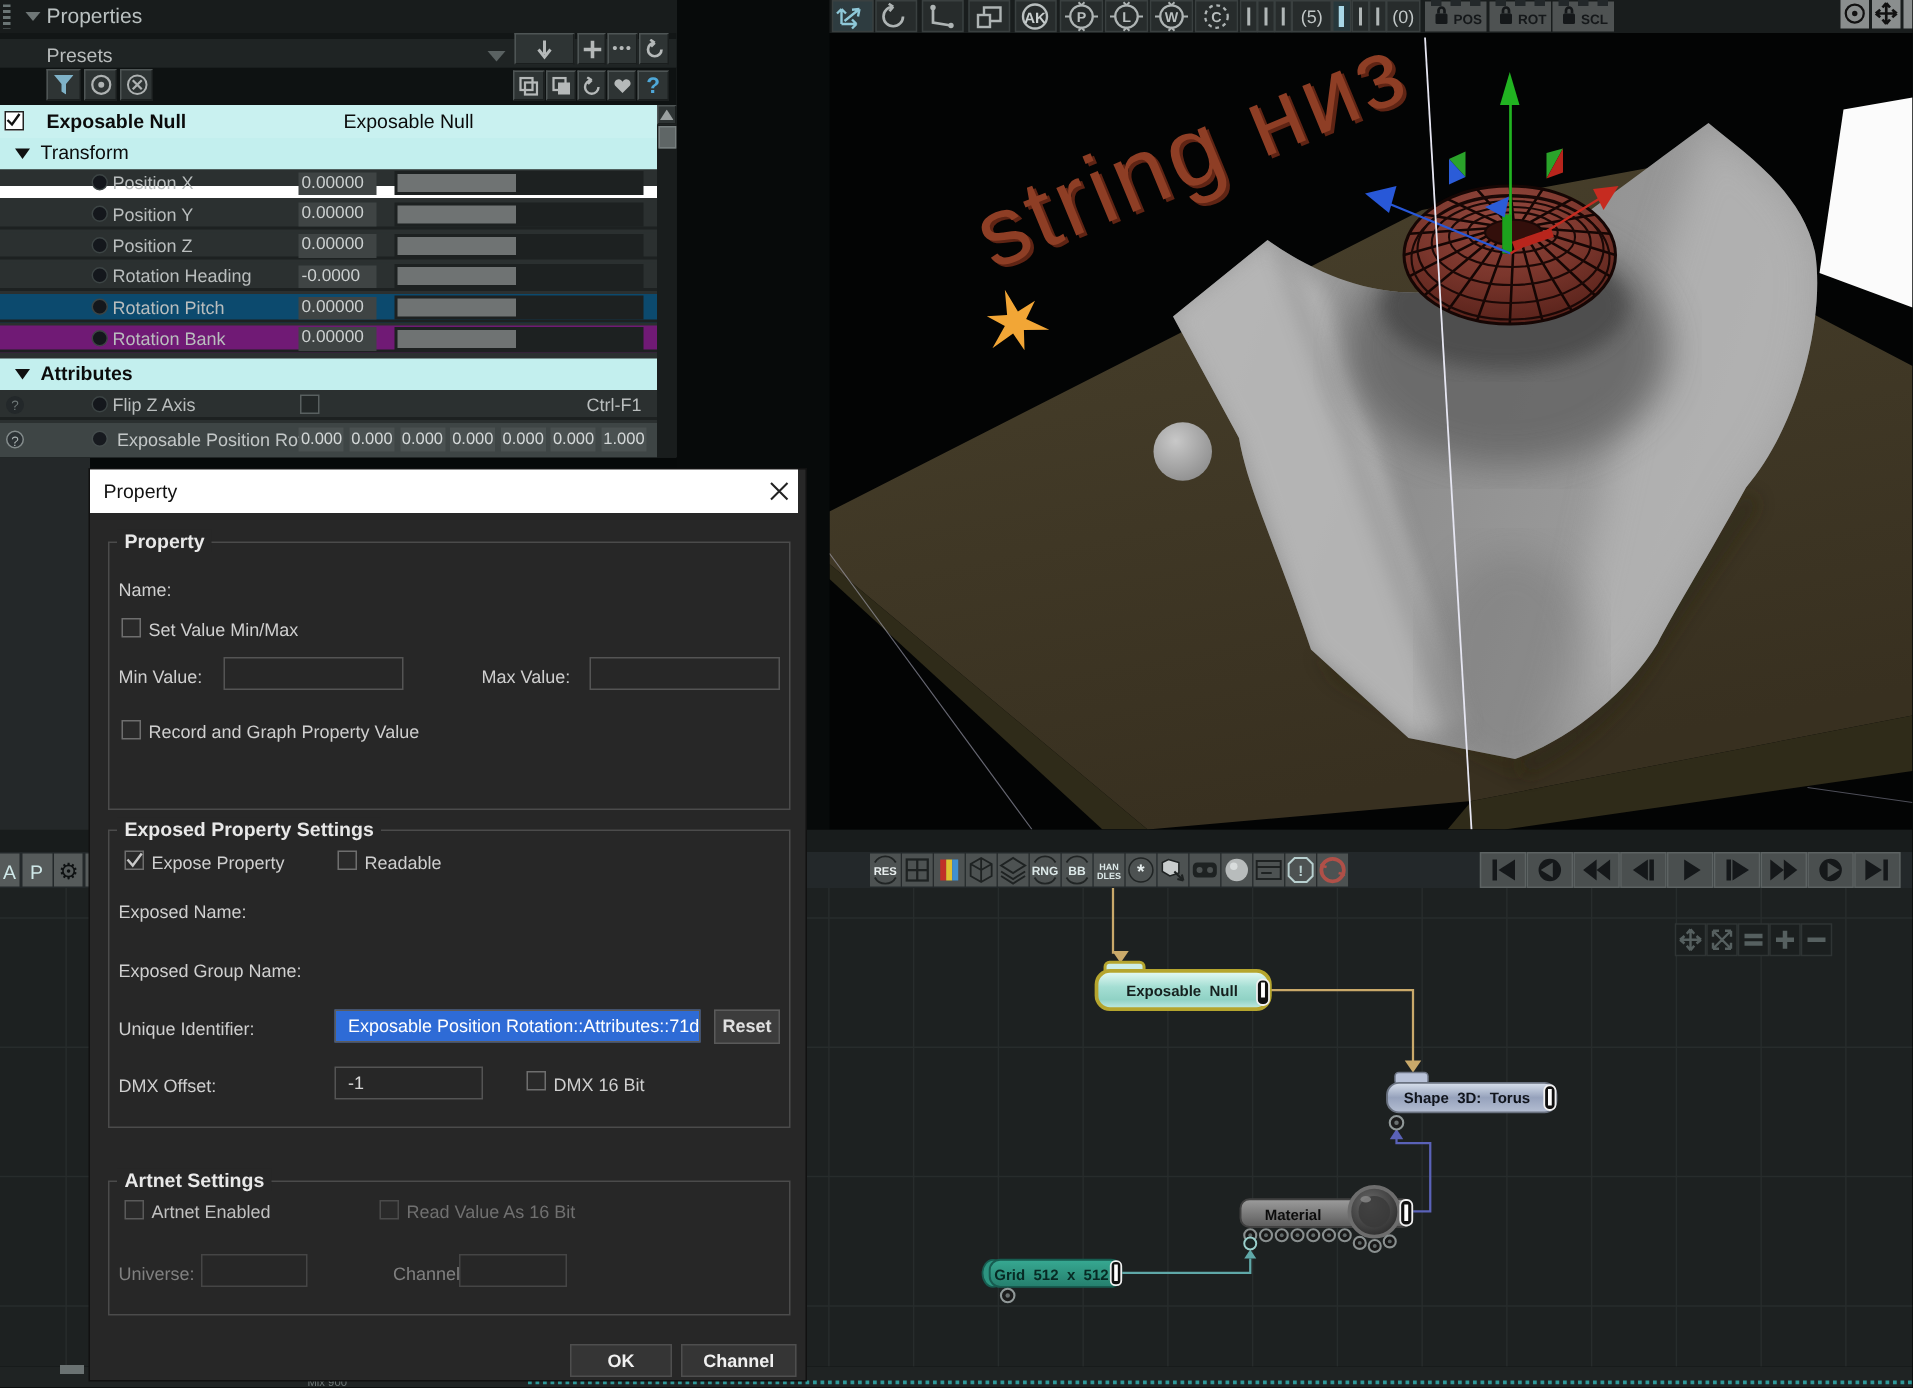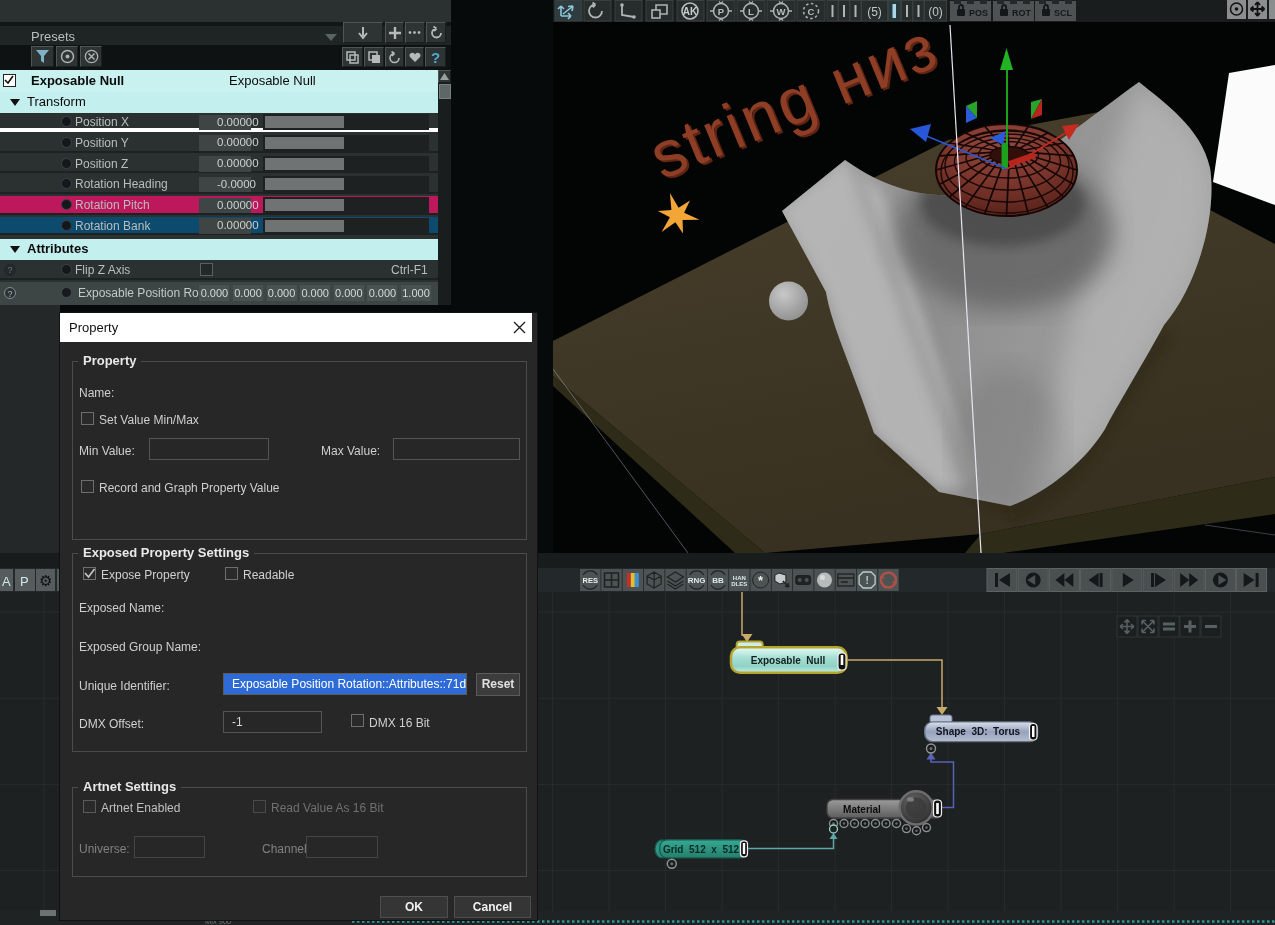--- a/index.html
+++ b/index.html
@@ -1,34 +1,39 @@
 <!DOCTYPE html>
 <html><head>
 <meta charset="utf-8">
 <style>
 * { margin:0; padding:0; box-sizing:border-box; }
 html,body { width:1275px; height:925px; overflow:hidden; background:#060909; font-family:"Liberation Sans",sans-serif; }
 #root { position:absolute; left:0; top:0; width:1275px; height:925px; background:#060909; }
 .abs { position:absolute; }
 .btn { position:absolute; background:#2e3434; border:1px solid; border-color:#4e5555 #1a1e1e #1a1e1e #4e5555; color:#b5b9b9; display:flex; align-items:center; justify-content:center; }
 .lbl { color:#b9bdbd; font-size:12px; }
-.vbox { position:absolute; background:#3f4444; color:#ccd0d0; font-size:11.5px; line-height:15px; padding-left:18px; }
+.vbox { position:absolute; background:#3f4444; color:#ccd0d0; font-size:11.5px; line-height:15px; padding-left:2px; }
 .grp { position:absolute; border:1px solid #4b4b4b; }
 .grplbl { position:absolute; top:-9px; left:5px; background:#272727; padding:0 5px; color:#e8e8e8; font-weight:bold; font-size:13px; }
 .din { position:absolute; border:1px solid #545454; background:#272727; color:#d8d8d8; font-size:12px; line-height:20px; padding-left:8px; white-space:nowrap; overflow:hidden; }
 .dlbl { position:absolute; color:#cfcfcf; font-size:12px; white-space:nowrap; }
 .cb { position:absolute; width:13px; height:13px; border:1px solid #6e6e6e; background:#2a2a2a; }
 </style>
 </head>
 <body>
 <div id="root">
 
 <div class="abs" style="left:451px;top:0;width:102px;height:560px;background:#070a0a"></div>
 
 <div class="abs" id="props" style="left:0;top:0;width:451px;height:305px;background:#2b3030;overflow:hidden">
+  <div class="abs" style="left:0;top:0;width:451px;height:22px;background:#181c1c">
+    <div class="abs" style="left:2px;top:3px;width:5px;height:16px;background:repeating-linear-gradient(#6a7575 0 2px,#181c1c 2px 4px)"></div>
+    <div class="abs" style="left:17px;top:8px;width:0;height:0;border-left:5px solid transparent;border-right:5px solid transparent;border-top:6px solid #6f7777"></div>
+    <div class="abs" style="left:31px;top:2px;font-size:14px;color:#b9c0c0">Properties</div>
+  </div>
   <div class="abs" style="left:0;top:22px;width:451px;height:4px;background:#121616"></div>
   <div class="abs" style="left:0;top:26px;width:451px;height:19px;background:#1f2424">
     <div class="abs lbl" style="left:31px;top:3px;font-size:13px">Presets</div>
     <div class="abs" style="left:325px;top:8px;width:0;height:0;border-left:6px solid transparent;border-right:6px solid transparent;border-top:7px solid #5a6262"></div>
   </div>
   <div class="btn" style="left:343px;top:22px;width:40px;height:21px">
         <svg width="12" height="14">
           <path d="M6 1 V10 M2 7 L6 12 L10 7" stroke="#b5b9b9" stroke-width="2" fill="none"></path>
         </svg>
       </div>
@@ -93,21 +98,21 @@
           </svg>
         </div>
     <div class="abs" style="left:31px;top:3px;font-size:13px;font-weight:bold;color:#0b0b0b">Exposable Null</div>
     <div class="abs" style="left:229px;top:3px;font-size:13px;color:#0b0b0b">Exposable Null</div>
   </div>
   <div class="abs hdr" style="left:0;top:92px;width:438px;height:21px;background:#c3efee">
     <div class="abs" style="left:10px;top:7px;width:0;height:0;border-left:5.5px solid transparent;border-right:5.5px solid transparent;border-top:7px solid #101010"></div>
     <div class="abs" style="left:27px;top:2px;font-size:13px;font-weight:400;color:#0b0b0b">Transform</div>
   </div>
   <div id="rows">
-        <div class="abs" style="left:0;top:113.2px;width:438px;height:18.7px;background:#2b3030;border-bottom:4px solid #ffffff">
+        <div class="abs" style="left:0;top:113.2px;width:438px;height:18.7px;background:#2b3030;border-bottom:8px solid #ffffff">
   <div class="abs" style="left:61px;top:3px;width:11px;height:11px;border-radius:50%;background:#14171c;border:1px solid #3c4444"></div>
   <div class="abs lbl" style="left:75px;top:2px">Position X</div>
   <div class="vbox" style="left:199px;top:1.5px;width:52px;height:15.5px">0.00000</div>
   <div class="abs" style="left:263px;top:1px;width:166px;height:16px;background:#1d2121">
             <div class="abs" style="left:2px;top:2px;width:79px;height:12px;background:#6f7373"></div>
           </div>
   </div>
         <div class="abs" style="left:0;top:133.9px;width:438px;height:18.7px;background:#2b3030;border-bottom:2px solid #1d2121">
   <div class="abs" style="left:61px;top:3px;width:11px;height:11px;border-radius:50%;background:#14171c;border:1px solid #3c4444"></div>
   <div class="abs lbl" style="left:75px;top:2px">Position Y</div>
@@ -125,29 +130,29 @@
           </div>
   </div>
         <div class="abs" style="left:0;top:175.3px;width:438px;height:18.7px;background:#2b3030;border-bottom:2px solid #1d2121">
   <div class="abs" style="left:61px;top:3px;width:11px;height:11px;border-radius:50%;background:#14171c;border:1px solid #3c4444"></div>
   <div class="abs lbl" style="left:75px;top:2px">Rotation Heading</div>
   <div class="vbox" style="left:199px;top:1.5px;width:52px;height:15.5px">-0.0000</div>
   <div class="abs" style="left:263px;top:1px;width:166px;height:16px;background:#1d2121">
             <div class="abs" style="left:2px;top:2px;width:79px;height:12px;background:#6f7373"></div>
           </div>
   </div>
-        <div class="abs" style="left:0;top:196px;width:438px;height:18.7px;background:#be185d;border-bottom:2px solid #1d2121">
+        <div class="abs" style="left:0;top:196px;width:438px;height:18.7px;background:#0c4a6e;border-bottom:2px solid #1d2121">
   <div class="abs" style="left:61px;top:3px;width:11px;height:11px;border-radius:50%;background:#14171c;border:1px solid #3c4444"></div>
   <div class="abs lbl" style="left:75px;top:2px">Rotation Pitch</div>
   <div class="vbox" style="left:199px;top:1.5px;width:52px;height:15.5px">0.00000</div>
   <div class="abs" style="left:263px;top:1px;width:166px;height:16px;background:#1d2121">
             <div class="abs" style="left:2px;top:2px;width:79px;height:12px;background:#6f7373"></div>
           </div>
   </div>
-        <div class="abs" style="left:0;top:216.7px;width:438px;height:18.7px;background:#0c4a6e;border-bottom:2px solid #1d2121">
+        <div class="abs" style="left:0;top:216.7px;width:438px;height:18.7px;background:#701a75;border-bottom:2px solid #1d2121">
   <div class="abs" style="left:61px;top:3px;width:11px;height:11px;border-radius:50%;background:#14171c;border:1px solid #3c4444"></div>
   <div class="abs lbl" style="left:75px;top:2px">Rotation Bank</div>
   <div class="vbox" style="left:199px;top:1.5px;width:52px;height:15.5px">0.00000</div>
   <div class="abs" style="left:263px;top:1px;width:166px;height:16px;background:#1d2121">
             <div class="abs" style="left:2px;top:2px;width:79px;height:12px;background:#6f7373"></div>
           </div>
   </div>
       </div>
   <div class="abs hdr" style="left:0;top:238.8px;width:438px;height:38px;background:#c3efee">
     <div class="abs" style="left:10px;top:7px;width:0;height:0;border-left:5.5px solid transparent;border-right:5.5px solid transparent;border-top:7px solid #101010"></div>
@@ -582,16 +587,16 @@
     <div class="dlbl" style="left:28px;top:13px;color:#c0c0c0">Artnet Enabled</div>
     <div class="cb" style="left:180px;top:12px;border-color:#4a4a4a"></div>
     <div class="dlbl" style="left:198px;top:13px;color:#707070">Read Value As 16 Bit</div>
     <div class="dlbl" style="left:6px;top:54px;color:#808080">Universe:</div>
     <div class="din" style="left:61px;top:48px;width:71px;height:22px;border-color:#454545"></div>
     <div class="dlbl" style="left:189px;top:54px;color:#808080">Channel:</div>
     <div class="din" style="left:233px;top:48px;width:72px;height:22px;border-color:#454545"></div>
   </div>
 
   <div class="abs" style="left:320px;top:583px;width:68px;height:22px;background:#353535;border:1px solid #4e4e4e;color:#f0f0f0;font-weight:bold;font-size:12px;text-align:center;line-height:20px">OK</div>
-  <div class="abs" style="left:394px;top:583px;width:77px;height:22px;background:#353535;border:1px solid #4e4e4e;color:#f0f0f0;font-weight:bold;font-size:12px;text-align:center;line-height:20px">Cancel</div>
+  <div class="abs" style="left:394px;top:583px;width:77px;height:22px;background:#353535;border:1px solid #4e4e4e;color:#f0f0f0;font-weight:bold;font-size:12px;text-align:center;line-height:20px">Channel</div>
 </div>
 
 </div>
 
 </body></html>

